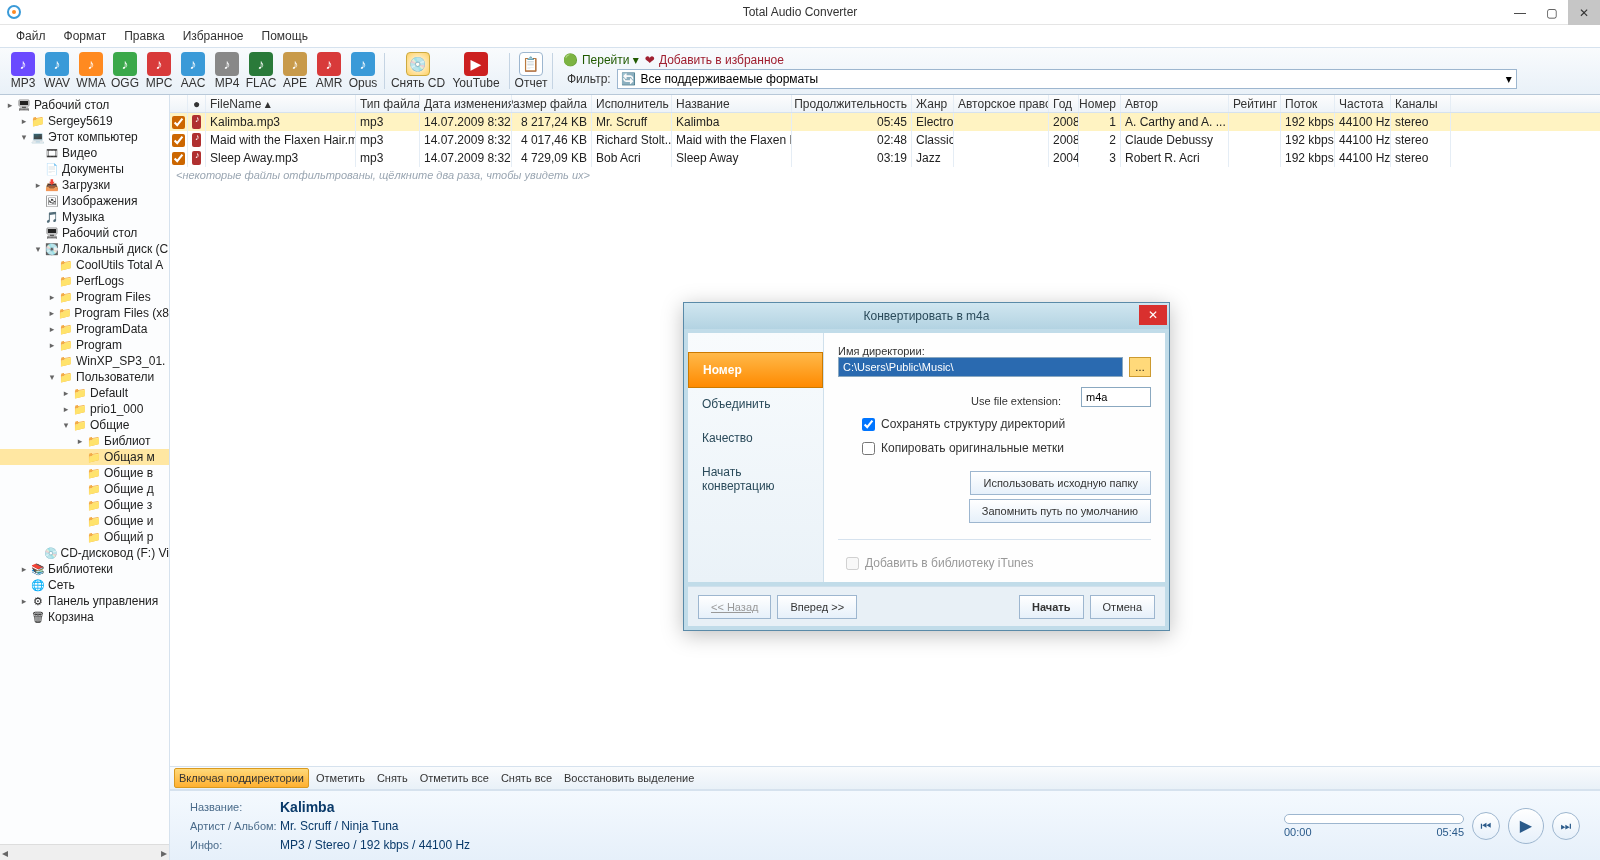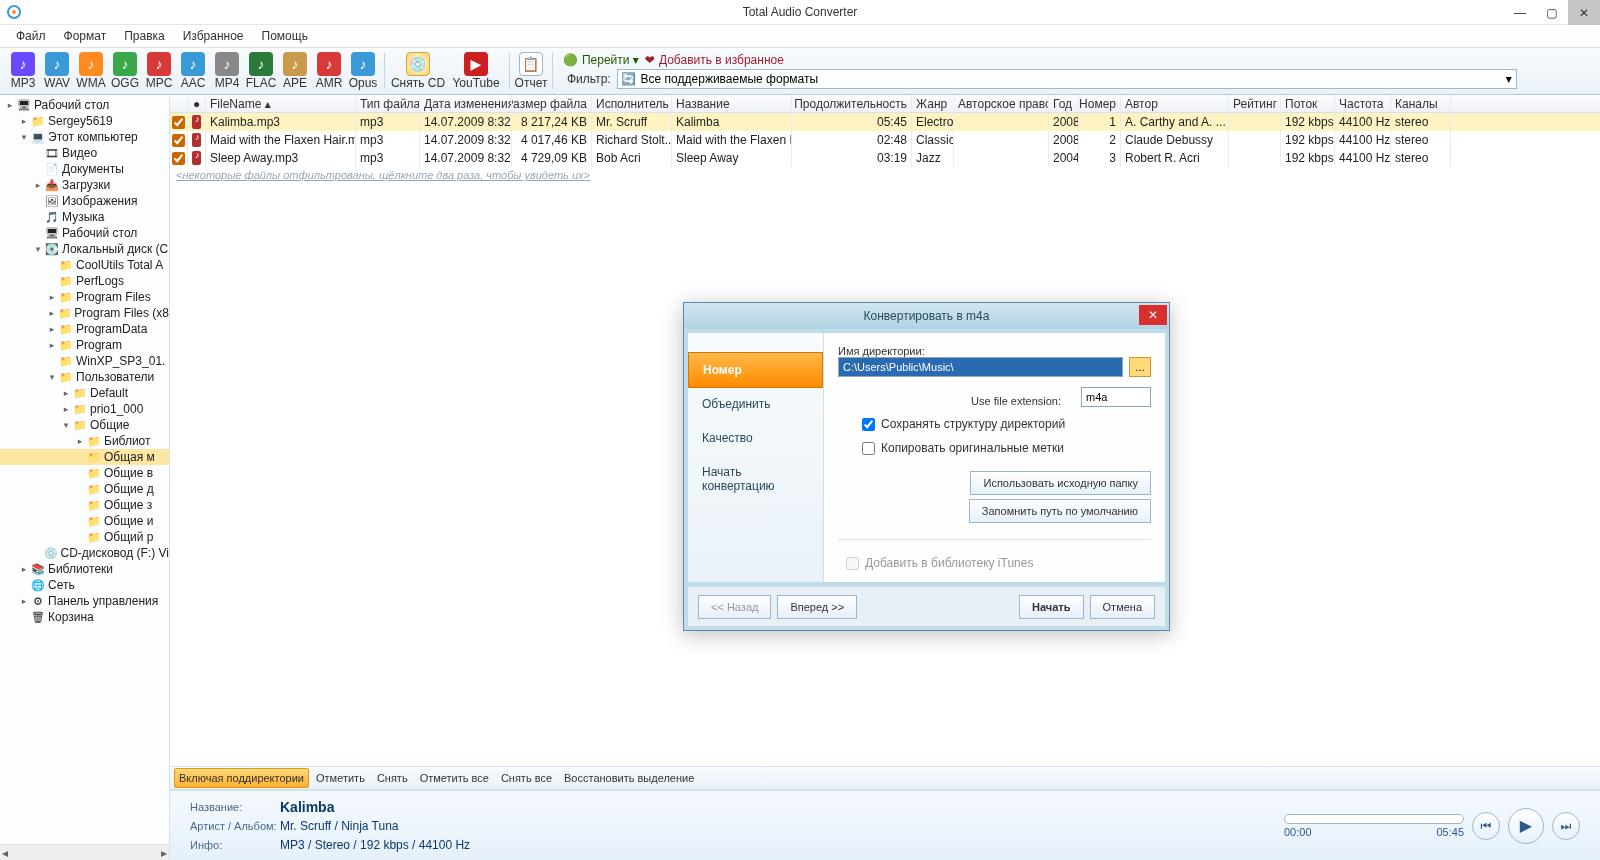--- a/index.html
+++ b/index.html
@@ -32,21 +32,21 @@
 .tnode.sel { background: #ffe7a2; }
 .sidebar-scroll { height: 16px; background: #efefef; border-top: 1px solid #ddd; display: flex; align-items: center; justify-content: space-between; padding: 0 2px; font-size: 9px; color: #666; }
 .main { flex: 1; display: flex; flex-direction: column; position: relative; }
 .grid-head, .grid-row { display: flex; align-items: center; height: 18px; }
 .grid-head { background: linear-gradient(#fdfdfd,#eef3f8); border-bottom: 1px solid #d6e2ee; font-size: 11px; color: #333; }
 .grid-head > div, .grid-row > div { border-right: 1px solid #e5edf5; padding: 0 4px; overflow: hidden; white-space: nowrap; text-overflow: ellipsis; height: 100%; display: flex; align-items: center; }
 .grid-row { font-size: 11px; color: #222; }
 .grid-row.sel { background: #fff3c2; }
 .grid-row .chk { accent-color: #cc6600; }
 .col-chk{width:18px;justify-content:center;} .col-ic{width:18px;justify-content:center;} .col-name{width:150px;} .col-type{width:64px;} .col-date{width:92px;} .col-size{width:80px;justify-content:flex-end;} .col-artist{width:80px;} .col-title{width:120px;} .col-dur{width:120px;justify-content:flex-end;} .col-genre{width:42px;} .col-copy{width:95px;} .col-year{width:30px;} .col-num{width:42px;justify-content:flex-end;} .col-author{width:108px;} .col-rating{width:52px;} .col-stream{width:54px;} .col-freq{width:56px;} .col-chan{width:60px;}
-.grid-note { color: #9aa6b2; font-style: italic; font-size: 11px; padding: 2px 6px; text-decoration: underline; }
+.grid-note { color: #9aa6b2; font-style: italic; font-size: 11px; padding: 2px 6px; }
 .file-ic { width: 14px; height: 14px; background: #b03030; border-radius: 2px; display: inline-block; position: relative; }
 .file-ic::after { content: "♪"; position: absolute; color: #fff; font-size: 9px; left: 3px; top: -1px; }
 .bottom-tabs { display: flex; align-items: center; height: 24px; background: linear-gradient(#f9fbfd,#e9f1f8); border-top: 1px solid #d6e2ee; border-bottom: 1px solid #d6e2ee; padding: 0 4px; gap: 2px; }
 .bottom-tabs span { padding: 3px 4px; font-size: 11px; color: #333; border: 1px solid transparent; }
 .bottom-tabs span.active { background: linear-gradient(#ffd97a,#ffb030); border: 1px solid #d99a20; border-radius: 2px; }
 .info-panel { height: 70px; background: linear-gradient(#f4f9fe,#e6f0fa); border-top: 1px solid #d6e2ee; display: flex; padding: 8px 20px; gap: 30px; }
 .info-left { display: grid; grid-template-columns: 90px auto; row-gap: 4px; align-items: center; }
 .info-left .lbl { color: #4a6b8a; font-size: 11px; }
 .info-left .val { color: #0a3a6a; font-size: 12px; }
 .info-left .title-val { font-weight: bold; font-size: 14px; color: #0a3a6a; }
@@ -504,21 +504,21 @@
           </div>
           <div class="dlg-sep"></div>
           <div class="chk-row" style="margin-left:8px;color:#999;">
               <input type="checkbox" disabled="" style="">
               <span>Добавить в библиотеку iTunes</span>
             </div>
         </div>
       </div>
       <div class="dlg-footer">
         <div class="left">
-          <button class="dlg-btn" disabled="" style="color:#999;">&lt;&lt; Назад</button>
+          <button class="dlg-btn" disabled="" style="color:#999;text-decoration:underline;">&lt;&lt; Назад</button>
           <button class="dlg-btn">Вперед &gt;&gt;</button>
         </div>
         <button class="dlg-btn" style="font-weight:bold;">Начать</button>
         <button class="dlg-btn">Отмена</button>
       </div>
     </div>
 
     <div style="flex:1;"></div>
     <div class="bottom-tabs" id="btabs">
         <span class="active">Включая поддиректории</span>

